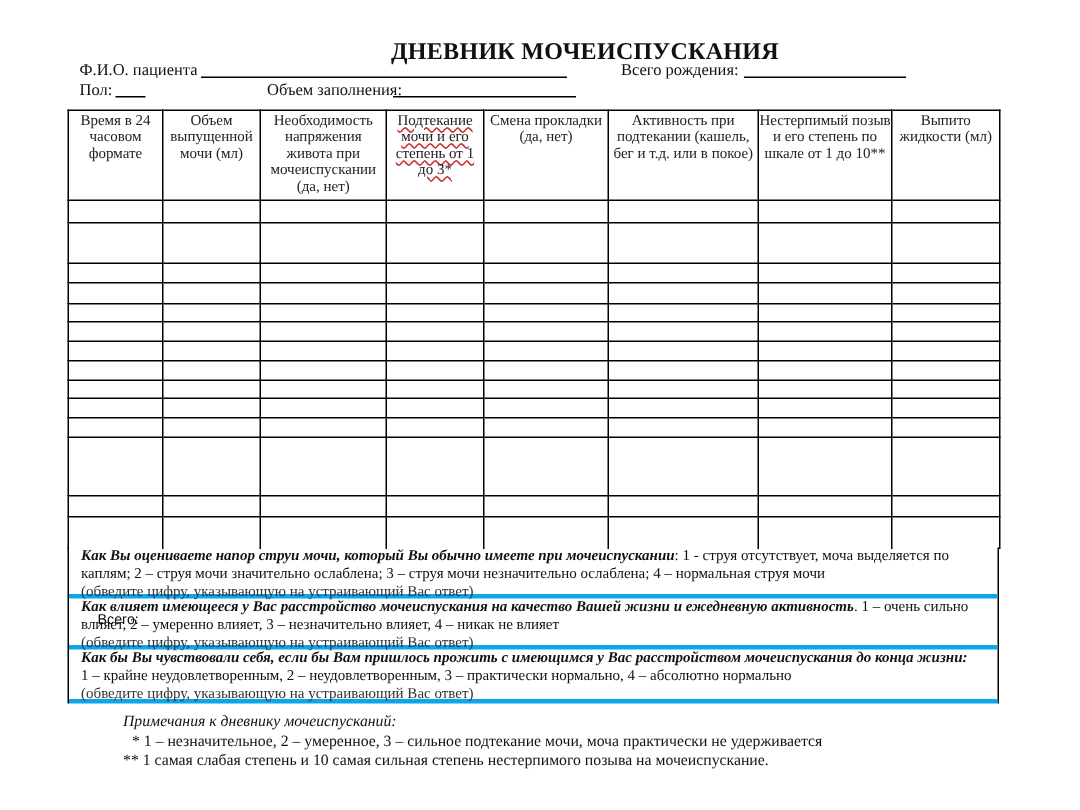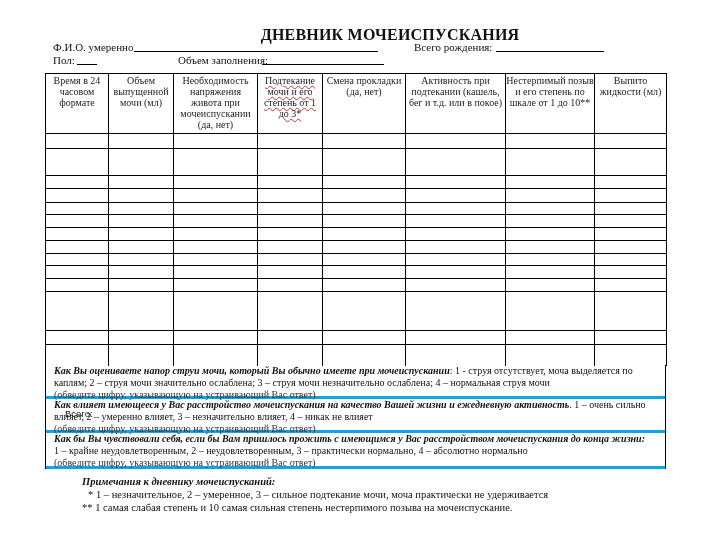--- a/index.html
+++ b/index.html
@@ -15,29 +15,29 @@
   table.diary td, table.diary th { border:1px solid #000; padding:0; font-weight:normal; font-size:10px; line-height:11px; text-align:center; vertical-align:top; color:#222; }
   table.diary th { padding-top:1px; }
 
   .qbox { position:absolute; left:45px; width:621px; box-sizing:border-box; border-left:1px solid #000; border-right:1px solid #000; }
   .q { box-sizing:border-box; padding:0 0 0 8px; font-size:10px; line-height:12px; border-bottom:3px solid #0ea5e9; }
   .q .it { font-style:italic; font-weight:bold; }
   .q .hint { color:#333; }
   .total { position:absolute; left:65px; top:360px; font-family:"Liberation Sans", sans-serif; font-size:9.5px;margin-top:48px; }
 
   .notes { position:absolute; left:82px; top:475px; font-size:10.5px; line-height:13px; }
-  .notes .nt { font-style:italic; font-weight:bold; }
+  .notes .nt { font-style:italic; font-weight:normal; }
   .wavy { text-decoration:underline; text-decoration-style:wavy; text-decoration-color:#c33; }
 </style>
 </head>
 <body>
 
 <div class="abs title">ДНЕВНИК  МОЧЕИСПУСКАНИЯ</div>
 
-<div class="abs lbl" style="left:53px;top:41px;">Ф.И.О. умеренно</div>
+<div class="abs lbl" style="left:53px;top:41px;">Ф.И.О. пациента</div>
 <div class="abs uline" style="left:134px;top:51px;width:244px;"></div>
 <div class="abs lbl" style="left:414px;top:41px;">Всего рождения:</div>
 <div class="abs uline-thin" style="left:496px;top:51px;width:108px;"></div>
 
 <div class="abs lbl" style="left:53px;top:54px;">Пол:</div>
 <div class="abs uline" style="left:77px;top:64px;width:20px;"></div>
 <div class="abs lbl" style="left:178px;top:54px;">Объем заполнения:</div>
 <div class="abs uline" style="left:262px;top:64px;width:122px;"></div>
 
 <table class="diary">

